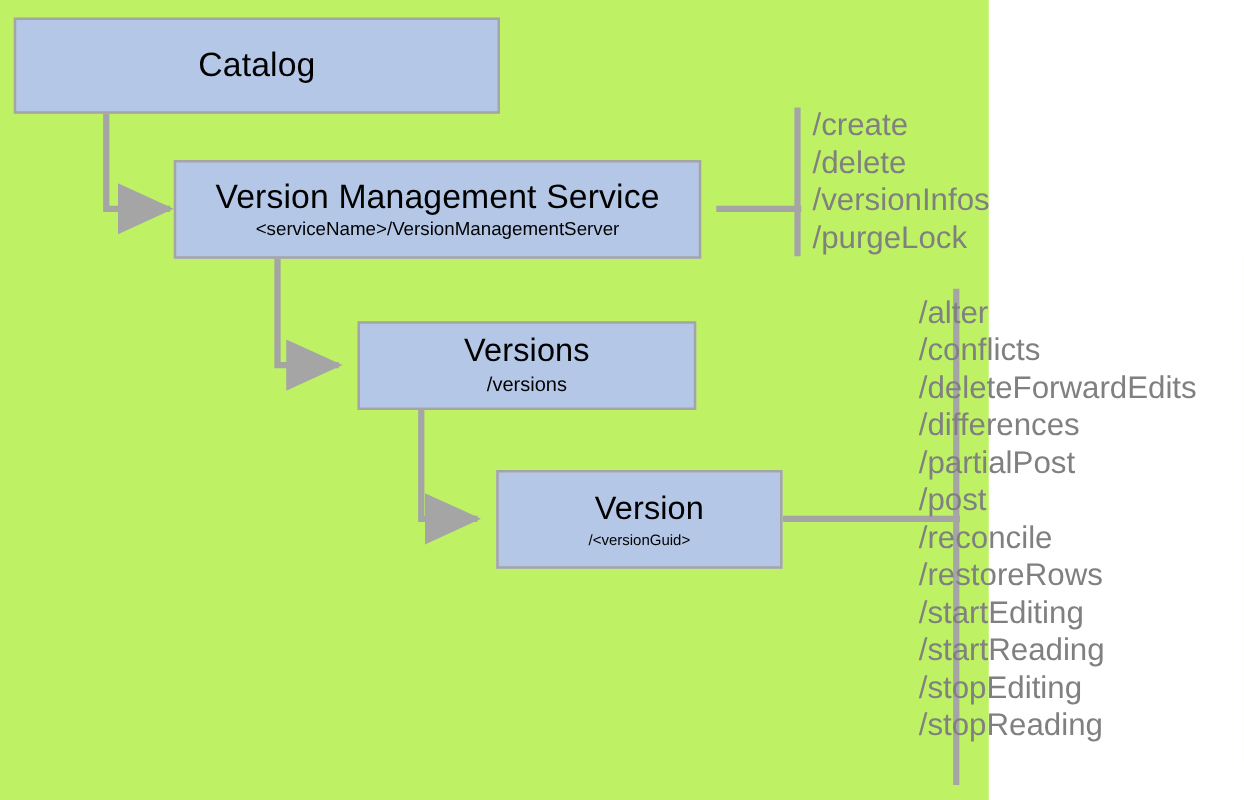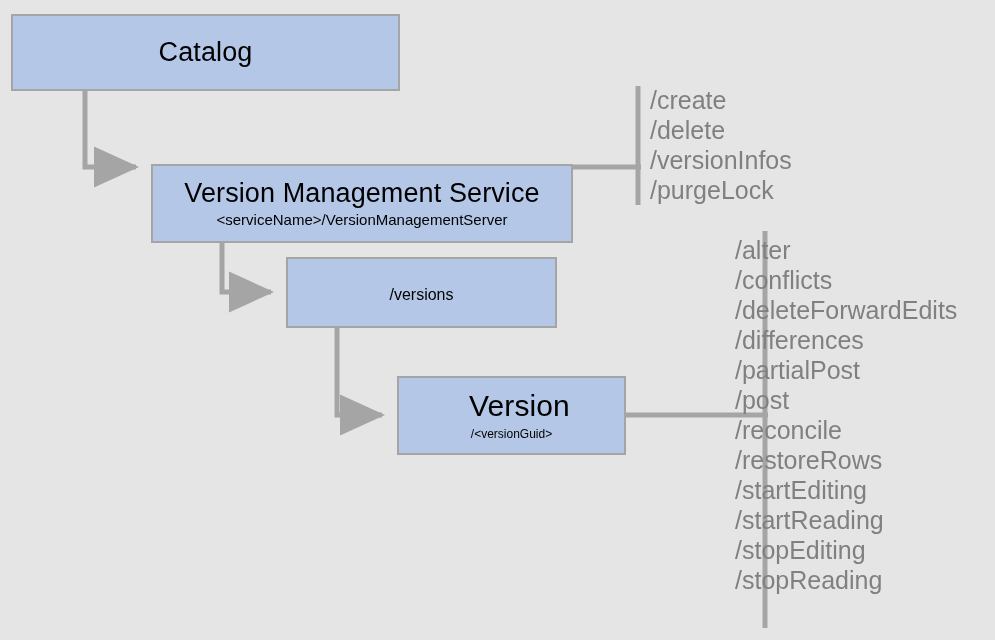--- a/index.html
+++ b/index.html
@@ -8,23 +8,23 @@
     background: #ffffff;
   }
   body {
     width: 995px;
     height: 640px;
     font-family: "Liberation Sans", sans-serif;
     overflow: hidden;
   }
   #diagram {
     position: relative;
-    width: 995px;
+    width: 791px;
     height: 640px;
-    background: #e5e5e5;
+    background: #bef264;
   }
   svg.connectors {
     position: absolute;
     left: 0;
     top: 0;
     width: 995px;
     height: 640px;
     pointer-events: none;
   }
   .node {
@@ -48,30 +48,30 @@
   }
   .node .sub {
     font-size: 15px;
     margin-top: 6px;
     white-space: nowrap;
   }
   #node-catalog { left: 11px; top: 14px; width: 389px; height: 77px; }
   #node-catalog .title { font-size: 27px; }
   #node-catalog .sub { font-size: 15px; margin-top: 4px; }
 
-  #node-vms { left: 151px; top: 128px; width: 422px; height: 79px; margin-top: 36px; }
+  #node-vms { left: 139px; top: 128px; width: 422px; height: 79px; }
   #node-vms .title { font-size: 27px; }
   #node-vms .sub { font-size: 15px; margin-top: 4px; }
 
   #node-versions { left: 286px; top: 257px; width: 271px; height: 71px; }
   #node-versions .title { font-size: 26px; }
   #node-versions .sub { font-size: 16px; margin-top: 6px; }
 
   #node-version { left: 397px; top: 376px; width: 229px; height: 79px; }
-  #node-version .title { font-size: 30px; margin-left: 16px; }
+  #node-version .title { font-size: 26px; margin-left: 16px; }
   #node-version .sub { font-size: 12px; margin-top: 6px; }
 
   .oplist {
     position: absolute;
     color: #808080;
     font-size: 25px;
     line-height: 30px;
     white-space: nowrap;
   }
   #ops-service { left: 650px; top: 85px; }
@@ -106,20 +106,21 @@
   <div class="node" id="node-catalog">
     <div class="title">Catalog</div>
   </div>
 
   <div class="node" id="node-vms">
     <div class="title">Version Management Service</div>
     <div class="sub">&lt;serviceName&gt;/VersionManagementServer</div>
   </div>
 
   <div class="node" id="node-versions">
+    <div class="title">Versions</div>
     <div class="sub">/versions</div>
   </div>
 
   <div class="node" id="node-version">
     <div class="title">Version</div>
     <div class="sub">/&lt;versionGuid&gt;</div>
   </div>
 
   <div class="oplist" id="ops-service">
       <span class="op">/create</span>

